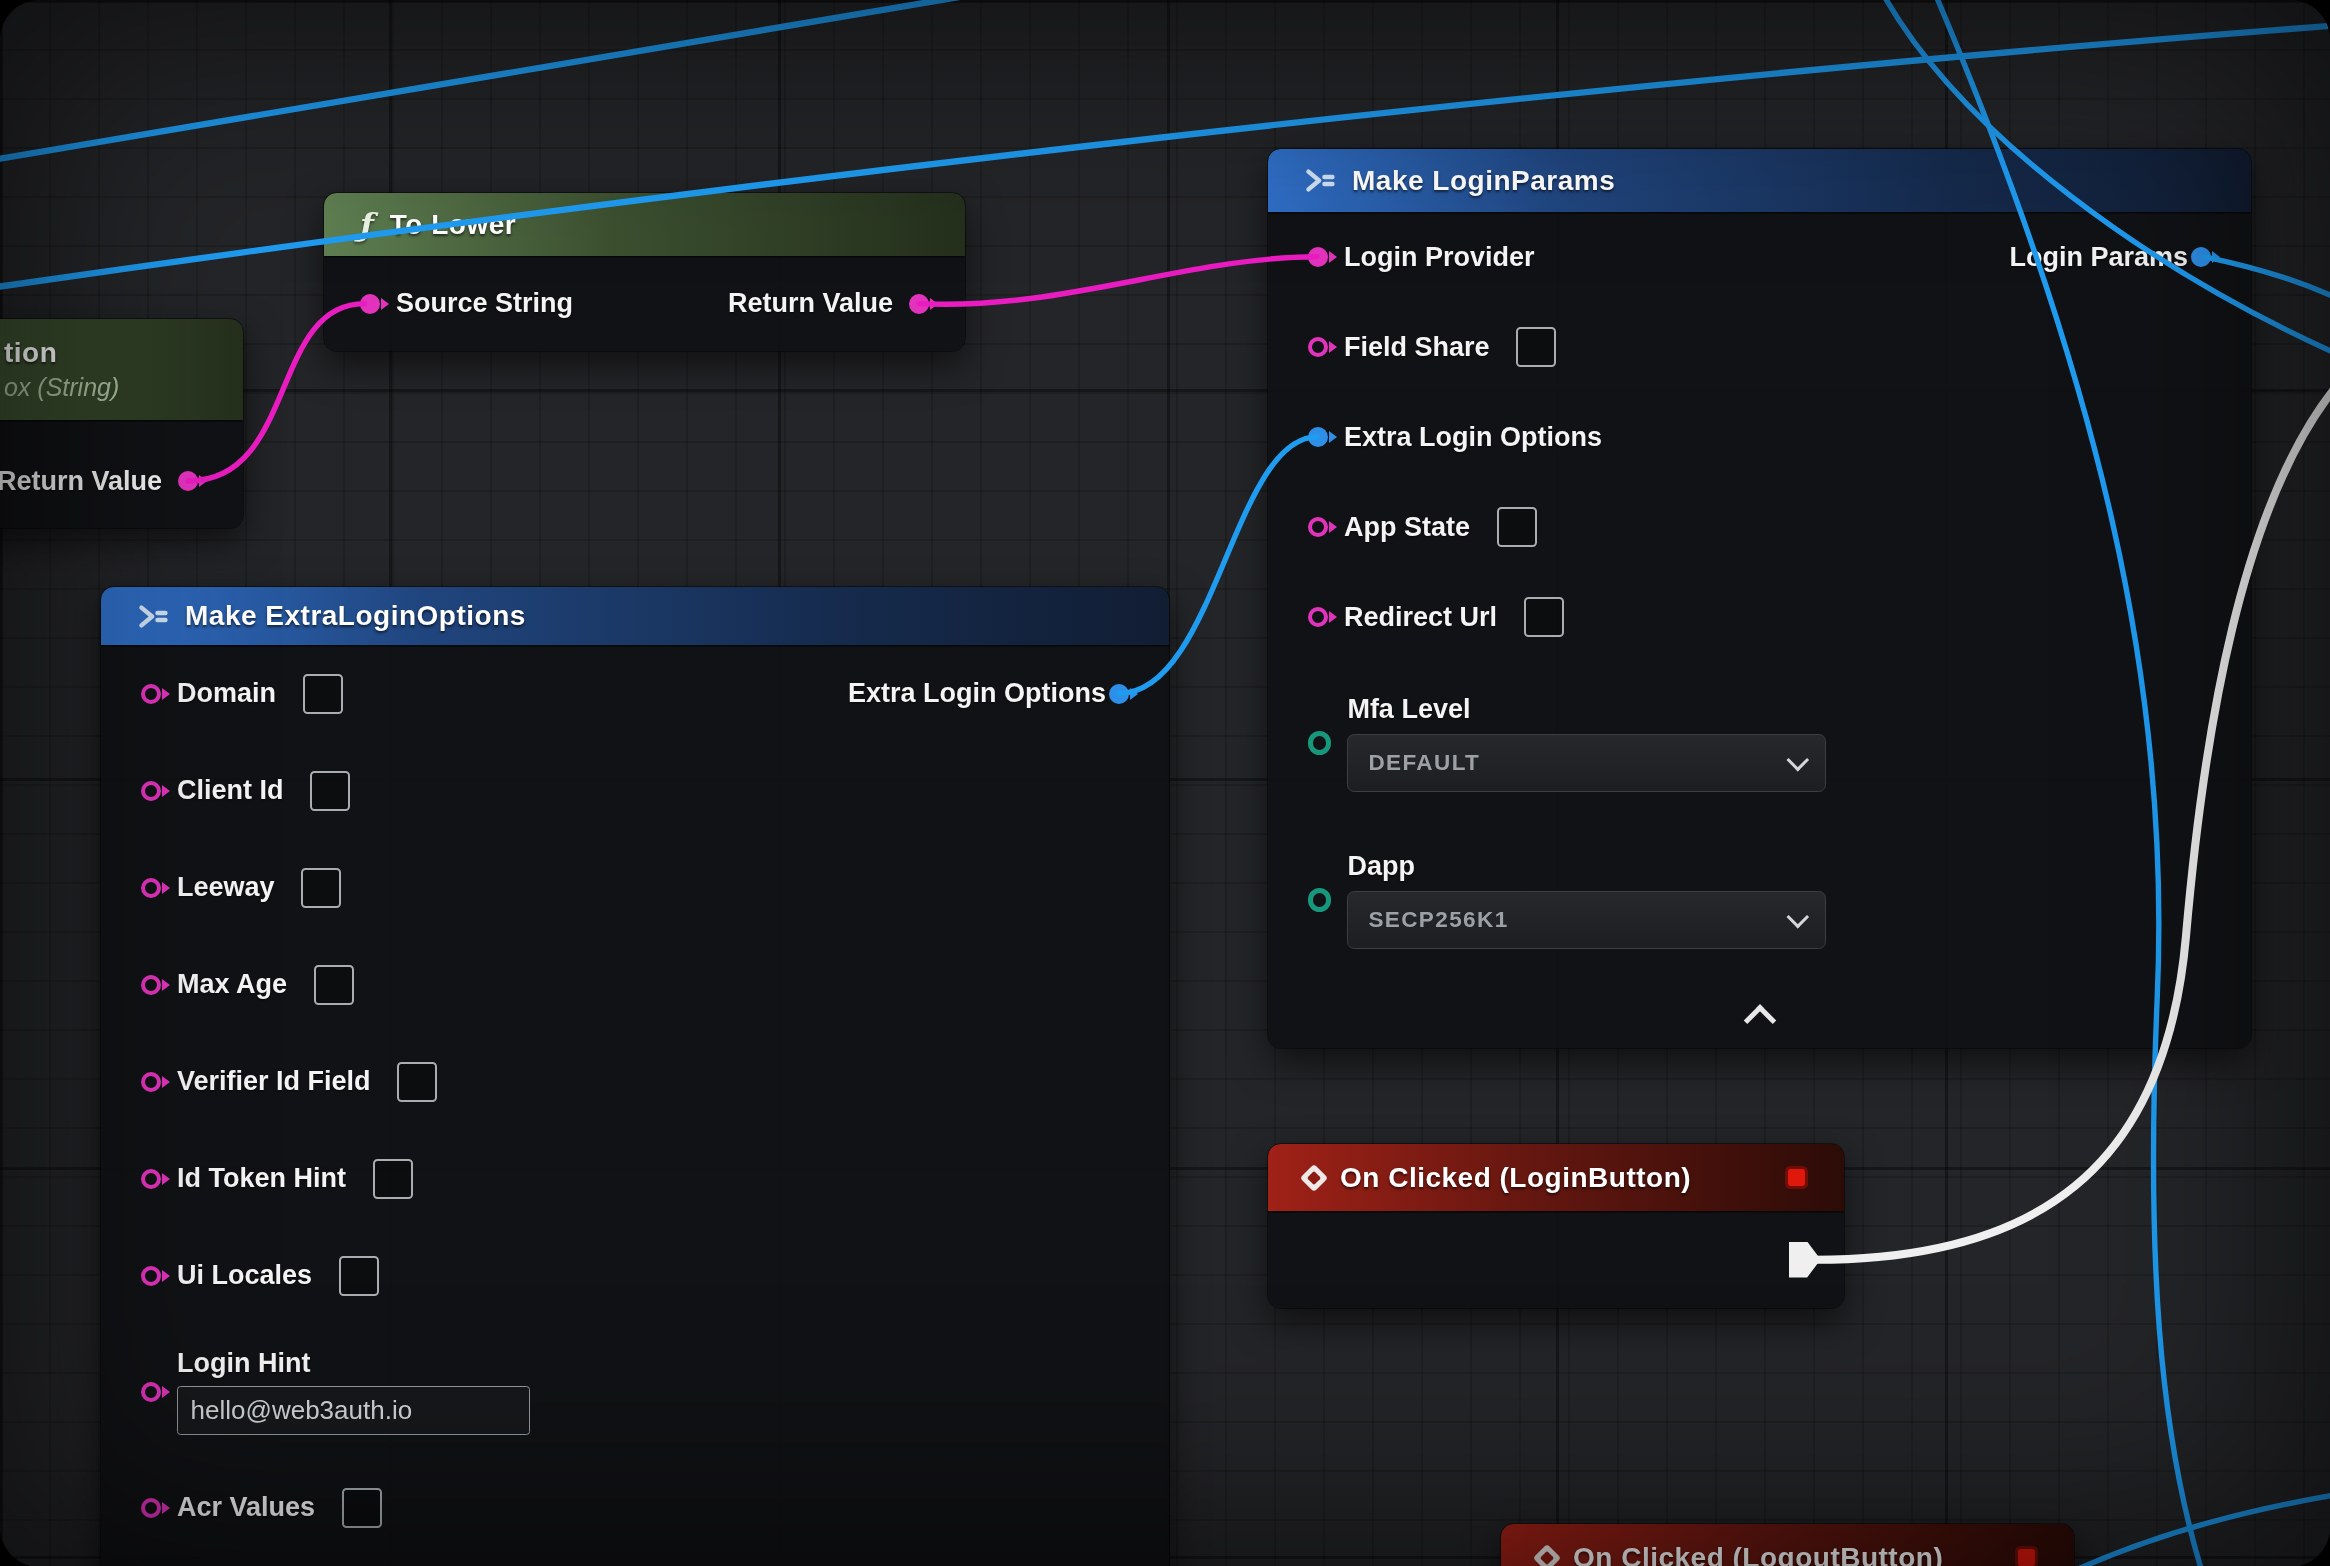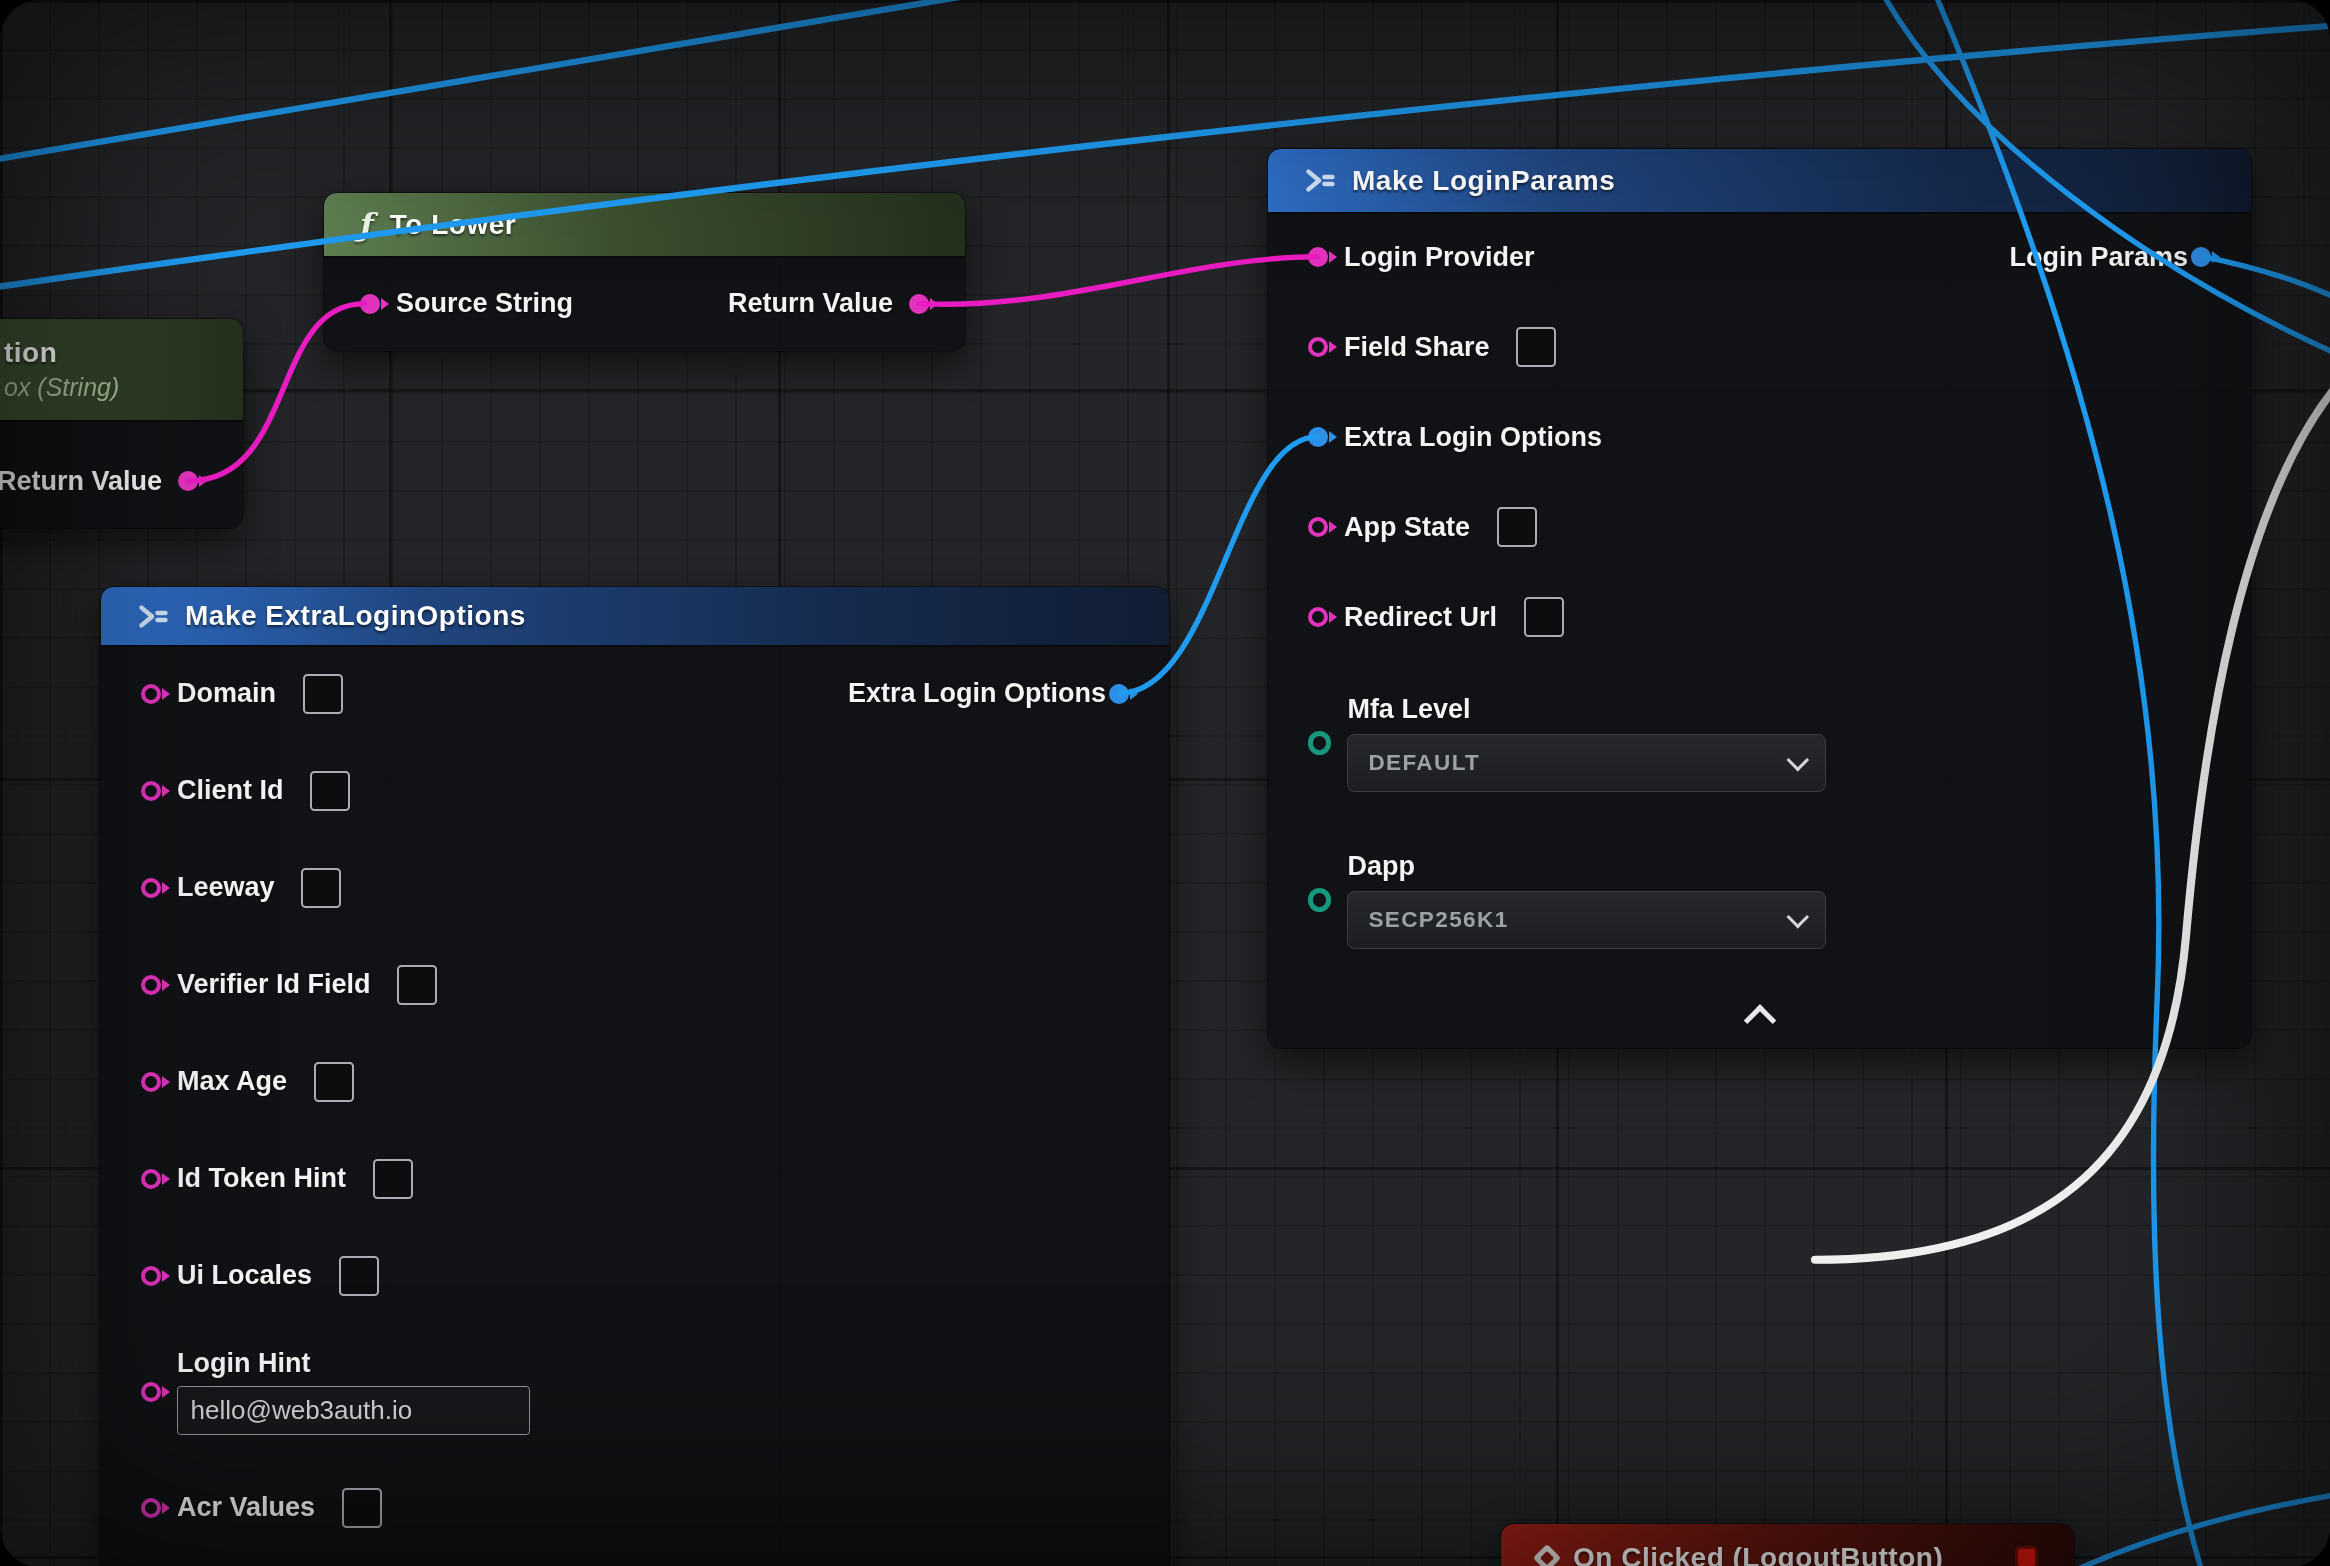--- a/index.html
+++ b/index.html
@@ -131,26 +131,26 @@
         <span class="row-label">Client Id</span>
         <span class="checkbox"></span>
       </div>
       <div class="row">
         <span class="pin pink"></span>
         <span class="row-label">Leeway</span>
         <span class="checkbox"></span>
       </div>
       <div class="row">
         <span class="pin pink"></span>
+        <span class="row-label">Max Age</span>
+        <span class="checkbox"></span>
+      </div>
+      <div class="row">
+        <span class="pin pink"></span>
         <span class="row-label">Verifier Id Field</span>
-        <span class="checkbox"></span>
-      </div>
-      <div class="row">
-        <span class="pin pink"></span>
-        <span class="row-label">Max Age</span>
         <span class="checkbox"></span>
       </div>
       <div class="row">
         <span class="pin pink"></span>
         <span class="row-label">Id Token Hint</span>
         <span class="checkbox"></span>
       </div>
       <div class="row">
         <span class="pin pink"></span>
         <span class="row-label">Ui Locales</span>
@@ -230,20 +230,30 @@
           <div class="dropdown">
             <span>SECP256K1</span>
             <span class="dd-chevron"></span>
           </div>
         </div>
       </div>
     </div>
     <span class="collapse-chevron"></span>
   </div>
 
+  <div class="node" style="left:1268px;top:1144px;width:576px;height:164px">
+    <div class="hdr hdr-red" style="height:67px">
+      <span class="diamond-icon"></span>
+      <span class="hdr-title">On Clicked (LoginButton)</span>
+      <span class="red-box"></span>
+    </div>
+    <div class="exec-body">
+      <span class="exec-pin"></span>
+    </div>
+  </div>
 
   <div class="node" style="left:1501px;top:1524px;width:573px;height:108px">
     <div class="hdr hdr-red" style="height:67px">
       <span class="diamond-icon"></span>
       <span class="hdr-title">On Clicked (LogoutButton)</span>
       <span class="red-box"></span>
     </div>
   </div>
 
   <svg class="wires" viewBox="0 0 2588 1740" width="2330" height="1567">

